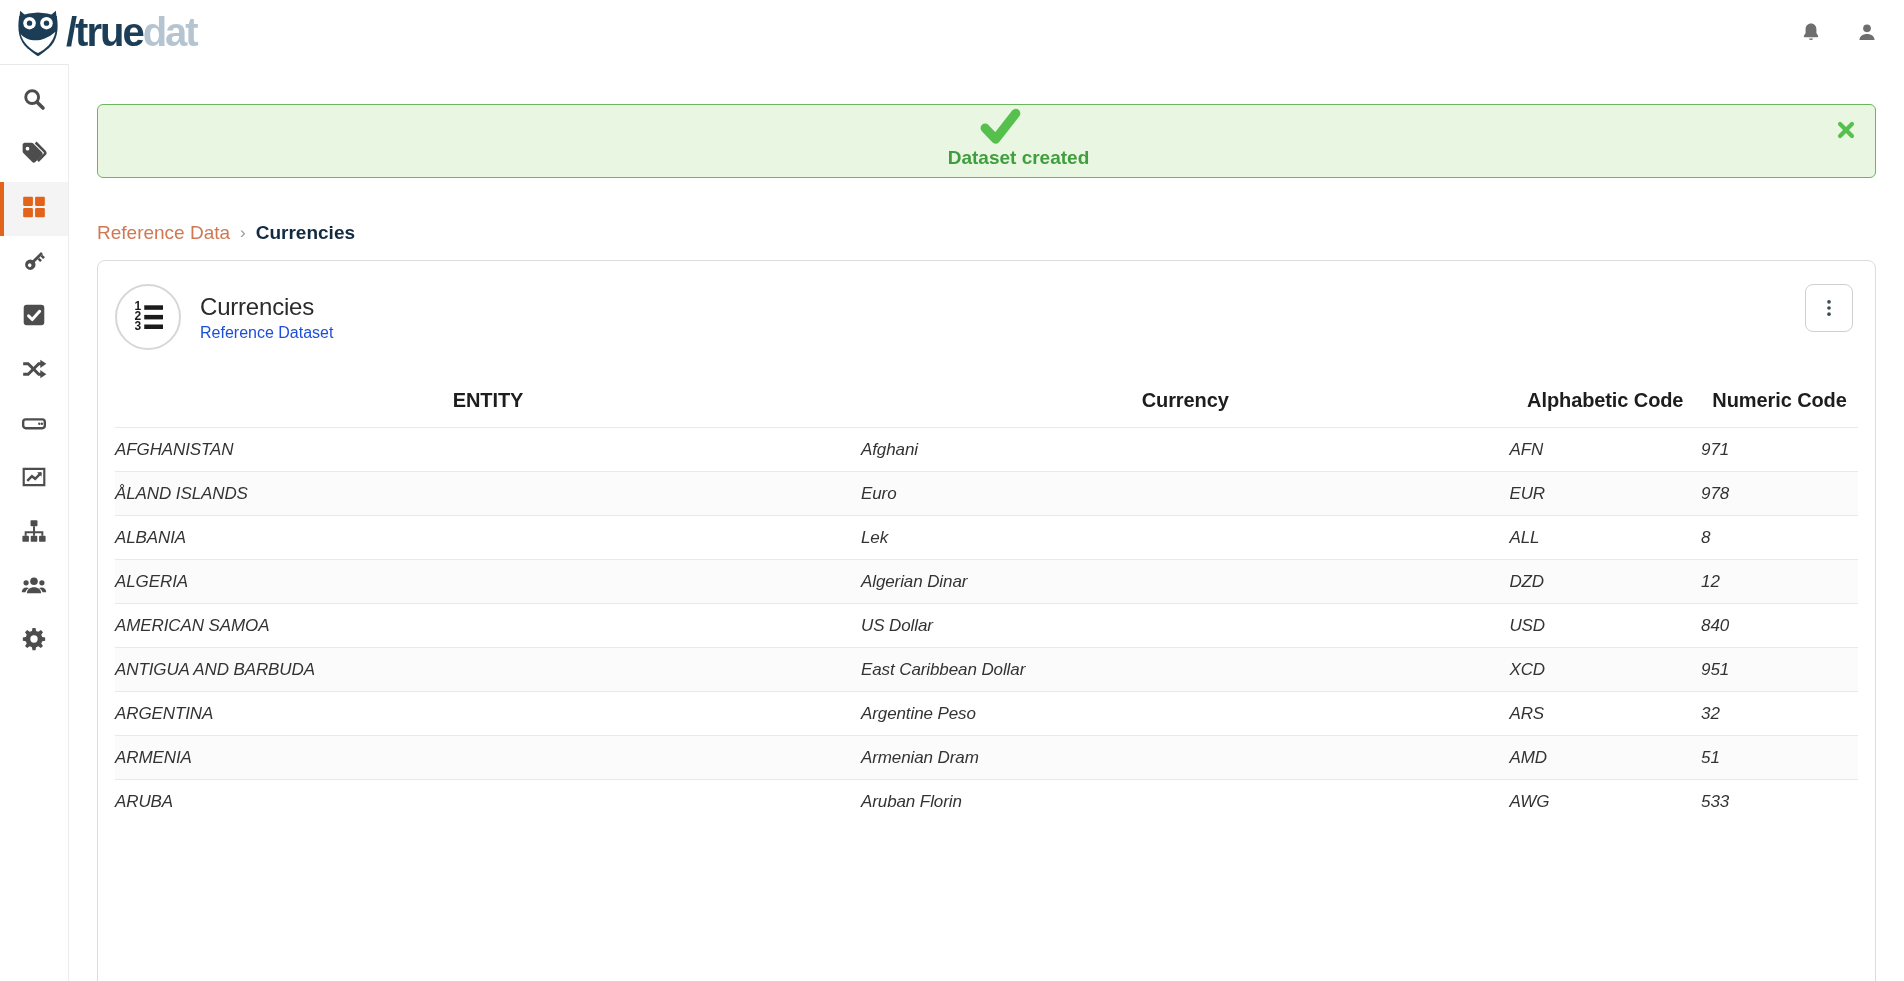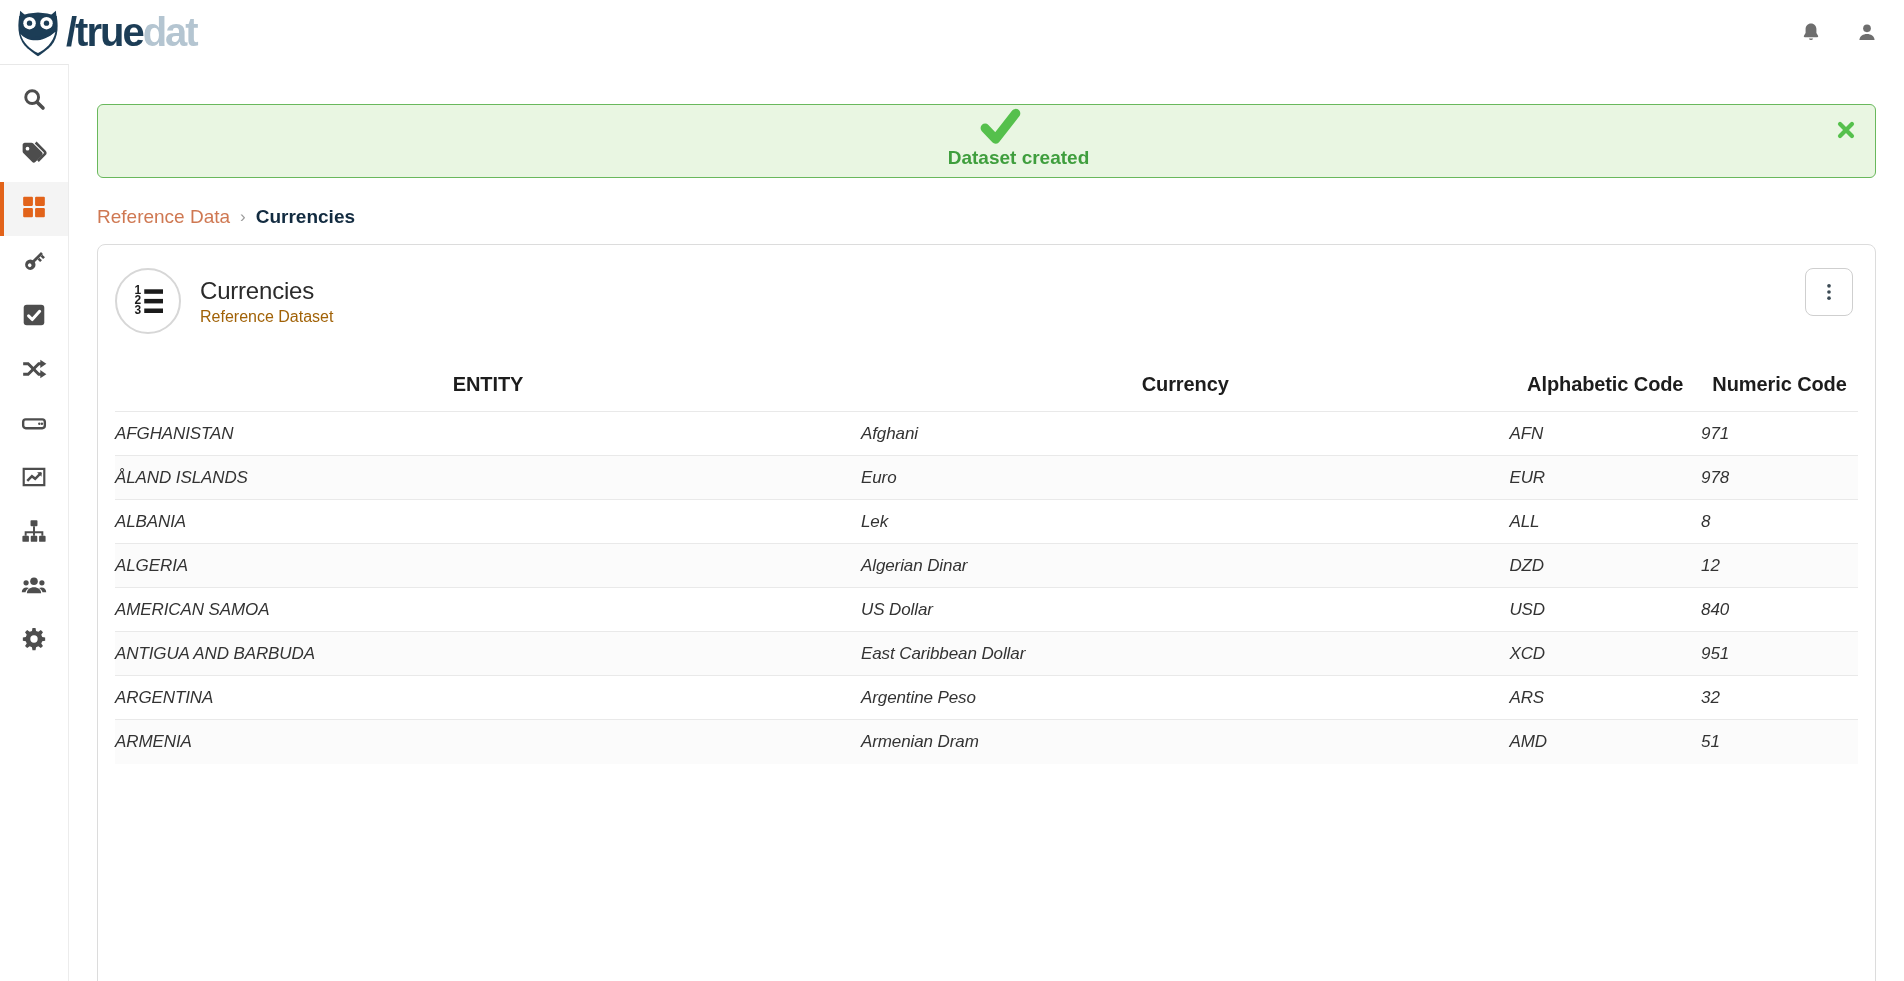--- a/index.html
+++ b/index.html
@@ -34,35 +34,35 @@
   .banner { position:relative; height:74px; border:1px solid #69b85c; border-radius:6px;
     background:#e9f6e2; display:flex; align-items:center; padding-left:26px;flex-direction:column; }
   .banner .check { width:46px; height:42px; color:#55c04c; flex:none; }
   .banner .check svg { width:100%; height:100%; }
   .banner .msg { margin-left:38px; font-size:19px; font-weight:700; color:#3f9e3d; }
   .banner .close { position:absolute; right:18px; top:14px; width:22px; height:22px;
     color:#55c04c; cursor:pointer; }
   .banner .close svg { width:100%; height:100%; }
 
   
-  .breadcrumb { margin-top:28px; font-size:19px; display:flex; align-items:center; gap:10px; }
+  .breadcrumb { margin-top:44px; font-size:19px; display:flex; align-items:center; gap:10px; }
   .bc-link { color:#cf7852; cursor:pointer; }
   .bc-sep { color:#9b9b9b; font-size:17px; }
   .bc-current { color:#122b40; font-weight:600; }
 
   
   .card { margin-top:16px; border:1px solid #dcdcdc; border-radius:8px; background:#fff;
     padding:23px 17px 0 17px; height:900px; position:relative; }
   .card-head { display:flex; align-items:center; }
   .circle-icon { width:66px; height:66px; border:2px solid #d7d7d7; border-radius:50%;
     display:flex; align-items:center; justify-content:center; color:#1b1b1b; flex:none; }
   .circle-icon svg { width:36px; height:36px; }
   .card-titles { margin-left:19px; }
   .card-title { font-size:24px; color:#2b2b2b; letter-spacing:-0.2px; }
-  .card-sub { font-size:16px; color:#a16207; margin-top:3px; }
+  .card-sub { font-size:16px; color:#1d4ed8; margin-top:3px; }
   .kebab-btn { position:absolute; top:23px; right:22px; width:48px; height:48px;
     border:1px solid #cfcfcf; border-radius:8px; background:#fff; display:flex;
     align-items:center; justify-content:center; color:#3b4a54; cursor:pointer; }
   .kebab-btn svg { width:22px; height:22px; }
 
   
   table { width:100%; margin-top:27px; border-collapse:collapse; table-layout:fixed; }
   th { text-align:center; font-size:20px; font-weight:700; color:#1d1d1d;
     padding:12px 0 15px 0; letter-spacing:-0.1px; }
   td { font-size:17px; color:#333; padding:0; height:44px; border-top:1px solid #e9e9e9;
@@ -301,18 +301,24 @@
               <td>Argentine Peso</td>
               <td>ARS</td>
               <td>32</td>
             </tr>
             <tr>
               <td>ARMENIA</td>
               <td>Armenian Dram</td>
               <td>AMD</td>
               <td>51</td>
             </tr>
+            <tr>
+              <td>ARUBA</td>
+              <td>Aruban Florin</td>
+              <td>AWG</td>
+              <td>533</td>
+            </tr>
           </tbody>
       </table>
     </div>
 
   </div>
 </div>
 
 </body></html>

